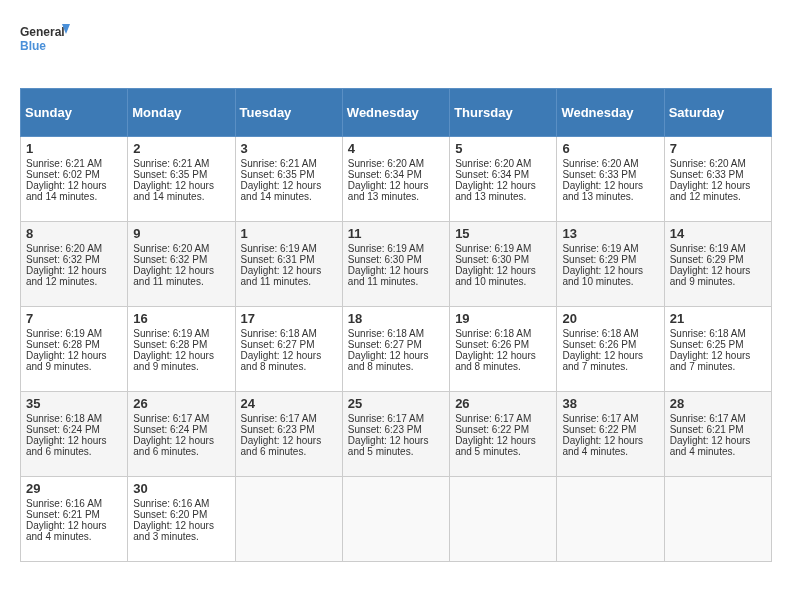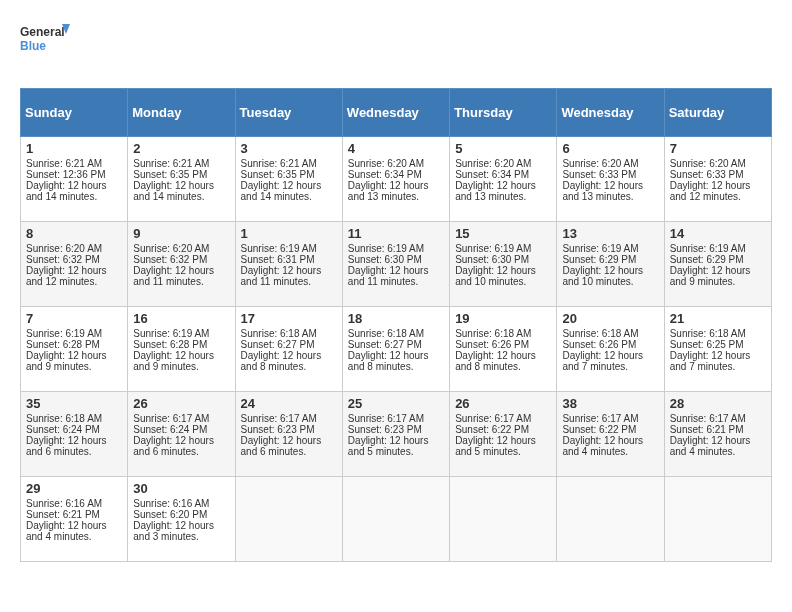--- a/index.html
+++ b/index.html
@@ -96,21 +96,21 @@
         <th>Monday</th>
         <th>Tuesday</th>
         <th>Wednesday</th>
         <th>Thursday</th>
         <th>Wednesday</th>
         <th>Saturday</th>
       </tr>
   </thead>
   <tbody id="calendar-body">
       <tr>
-        <td><span class="day-num">1</span><span>Sunrise: 6:21 AM</span><br><span>Sunset: 12:36 PM</span><br><span>Daylight: 12 hours and 14 minutes.</span></td>
+        <td><span class="day-num">1</span><span>Sunrise: 6:21 AM</span><br><span>Sunset: 6:02 PM</span><br><span>Daylight: 12 hours and 14 minutes.</span></td>
         <td><span class="day-num">2</span><span>Sunrise: 6:21 AM</span><br><span>Sunset: 6:35 PM</span><br><span>Daylight: 12 hours and 14 minutes.</span></td>
         <td><span class="day-num">3</span><span>Sunrise: 6:21 AM</span><br><span>Sunset: 6:35 PM</span><br><span>Daylight: 12 hours and 14 minutes.</span></td>
         <td><span class="day-num">4</span><span>Sunrise: 6:20 AM</span><br><span>Sunset: 6:34 PM</span><br><span>Daylight: 12 hours and 13 minutes.</span></td>
         <td><span class="day-num">5</span><span>Sunrise: 6:20 AM</span><br><span>Sunset: 6:34 PM</span><br><span>Daylight: 12 hours and 13 minutes.</span></td>
         <td><span class="day-num">6</span><span>Sunrise: 6:20 AM</span><br><span>Sunset: 6:33 PM</span><br><span>Daylight: 12 hours and 13 minutes.</span></td>
         <td><span class="day-num">7</span><span>Sunrise: 6:20 AM</span><br><span>Sunset: 6:33 PM</span><br><span>Daylight: 12 hours and 12 minutes.</span></td>
       </tr>
       <tr>
         <td><span class="day-num">8</span><span>Sunrise: 6:20 AM</span><br><span>Sunset: 6:32 PM</span><br><span>Daylight: 12 hours and 12 minutes.</span></td>
         <td><span class="day-num">9</span><span>Sunrise: 6:20 AM</span><br><span>Sunset: 6:32 PM</span><br><span>Daylight: 12 hours and 11 minutes.</span></td>

